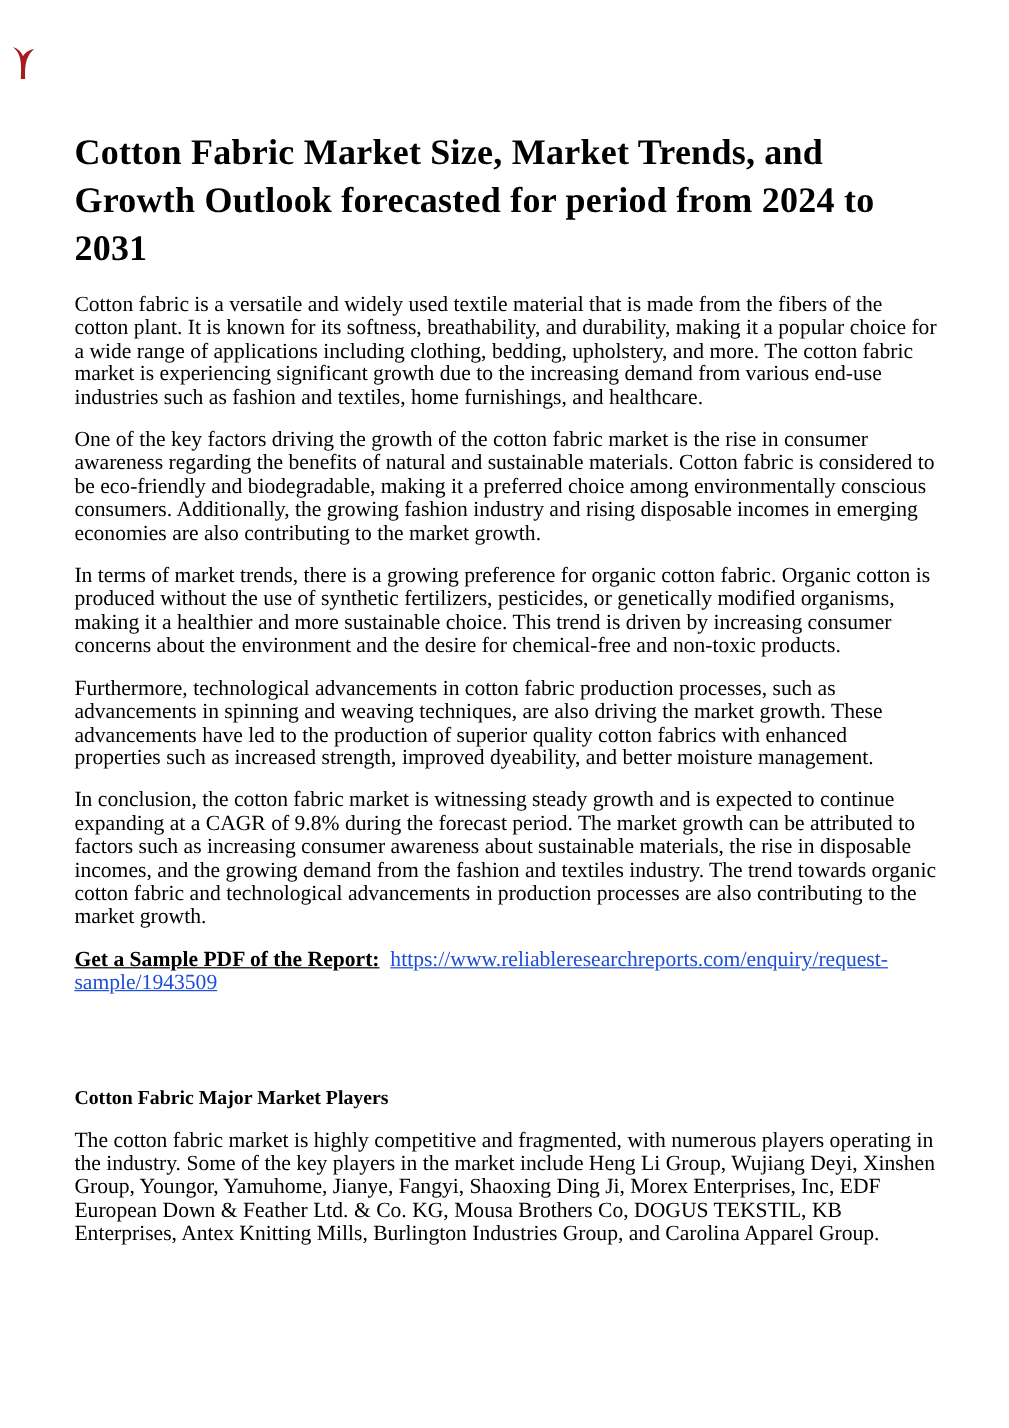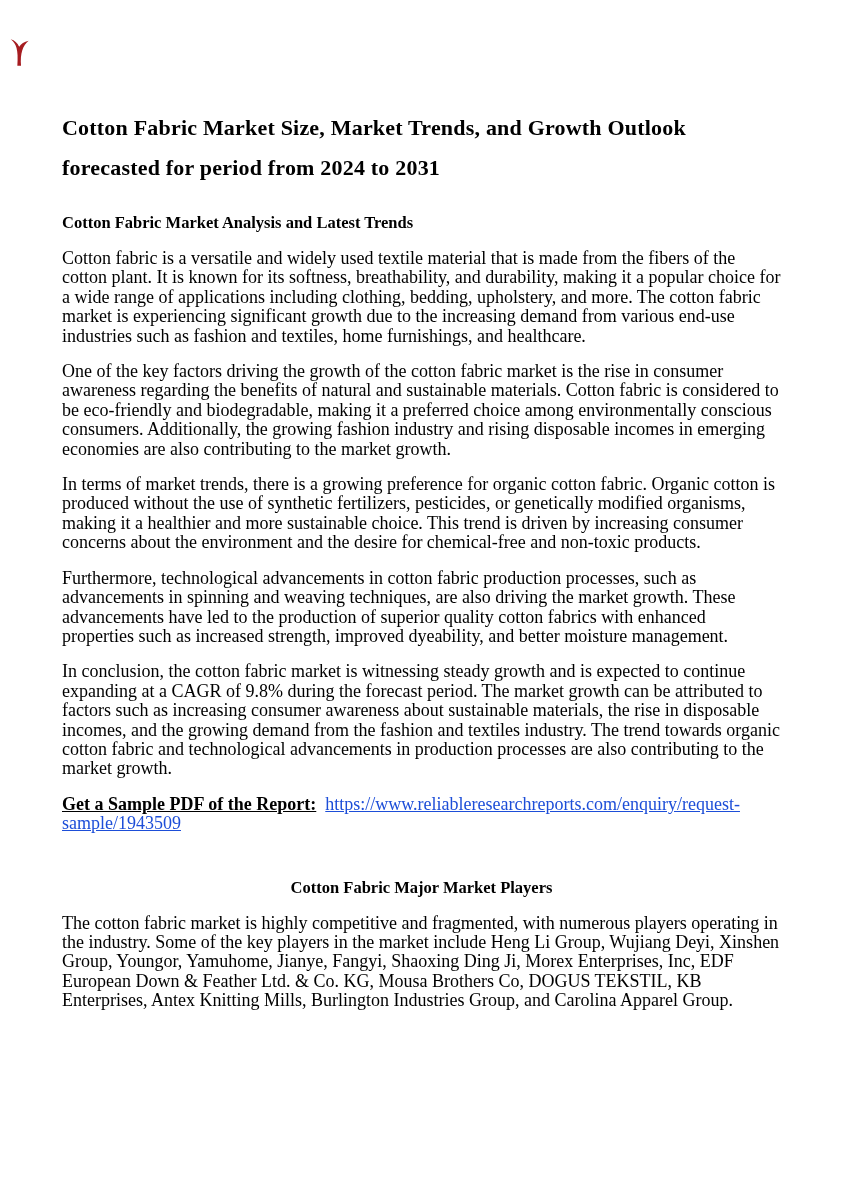--- a/index.html
+++ b/index.html
@@ -21,34 +21,33 @@
     left: 8px;
     top: 38px;
     width: 22px;
     height: 30px;
   }
   .content {
     padding: 108px 60px 0 62px;
   }
   h1.doc-title {
     margin: 0;
-    font-size: 22px;
+    font-size: 30px;
     line-height: 40px;
     font-weight: bold;
     letter-spacing: 0.2px;
   }
   h2.section-heading {
     margin: 25px 0 0 0;
     font-size: 16.5px;
     line-height: 20px;
     font-weight: bold;
   }
   h2.players-heading {
-    margin-top: 44px;
-    text-align: center;
+    margin-top: 76px;
   }
   p.body-para {
     margin: 16px 0 0 0;
     font-size: 18px;
     line-height: 19.4px;
   }
   .sample-label {
     font-weight: bold;
     text-decoration: underline;
   }
@@ -65,21 +64,20 @@
 <div class="page">
 
   <svg class="brand-logo" viewBox="0 0 24 32" xmlns="http://www.w3.org/2000/svg" aria-hidden="true">
     <path d="M3 1 C9 6 11.5 12 10.2 30 L14.2 30 C13.2 16 16 8 22.5 2.5 C17.5 3.6 14.3 5.9 12.2 9.2 C10.2 5 7.2 2 3 1 Z" fill="#a61c20"></path>
   </svg>
 
   <div class="content">
 
     <h1 class="doc-title">Cotton Fabric Market Size, Market Trends, and Growth Outlook forecasted for period from 2024 to 2031</h1>
 
-    <h2 class="section-heading">Cotton Fabric Market Analysis and Latest Trends</h2>
 
     <p class="body-para">Cotton fabric is a versatile and widely used textile material that is made from the fibers of the cotton plant. It is known for its softness, breathability, and durability, making it a popular choice for a wide range of applications including clothing, bedding, upholstery, and more. The cotton fabric market is experiencing significant growth due to the increasing demand from various end-use industries such as fashion and textiles, home furnishings, and healthcare.</p>
 
     <p class="body-para">One of the key factors driving the growth of the cotton fabric market is the rise in consumer awareness regarding the benefits of natural and sustainable materials. Cotton fabric is considered to be eco-friendly and biodegradable, making it a preferred choice among environmentally conscious consumers. Additionally, the growing fashion industry and rising disposable incomes in emerging economies are also contributing to the market growth.</p>
 
     <p class="body-para">In terms of market trends, there is a growing preference for organic cotton fabric. Organic cotton is produced without the use of synthetic fertilizers, pesticides, or genetically modified organisms, making it a healthier and more sustainable choice. This trend is driven by increasing consumer concerns about the environment and the desire for chemical-free and non-toxic products.</p>
 
     <p class="body-para">Furthermore, technological advancements in cotton fabric production processes, such as advancements in spinning and weaving techniques, are also driving the market growth. These advancements have led to the production of superior quality cotton fabrics with enhanced properties such as increased strength, improved dyeability, and better moisture management.</p>
 
     <p class="body-para">In conclusion, the cotton fabric market is witnessing steady growth and is expected to continue expanding at a CAGR of 9.8% during the forecast period. The market growth can be attributed to factors such as increasing consumer awareness about sustainable materials, the rise in disposable incomes, and the growing demand from the fashion and textiles industry. The trend towards organic cotton fabric and technological advancements in production processes are also contributing to the market growth.</p>

